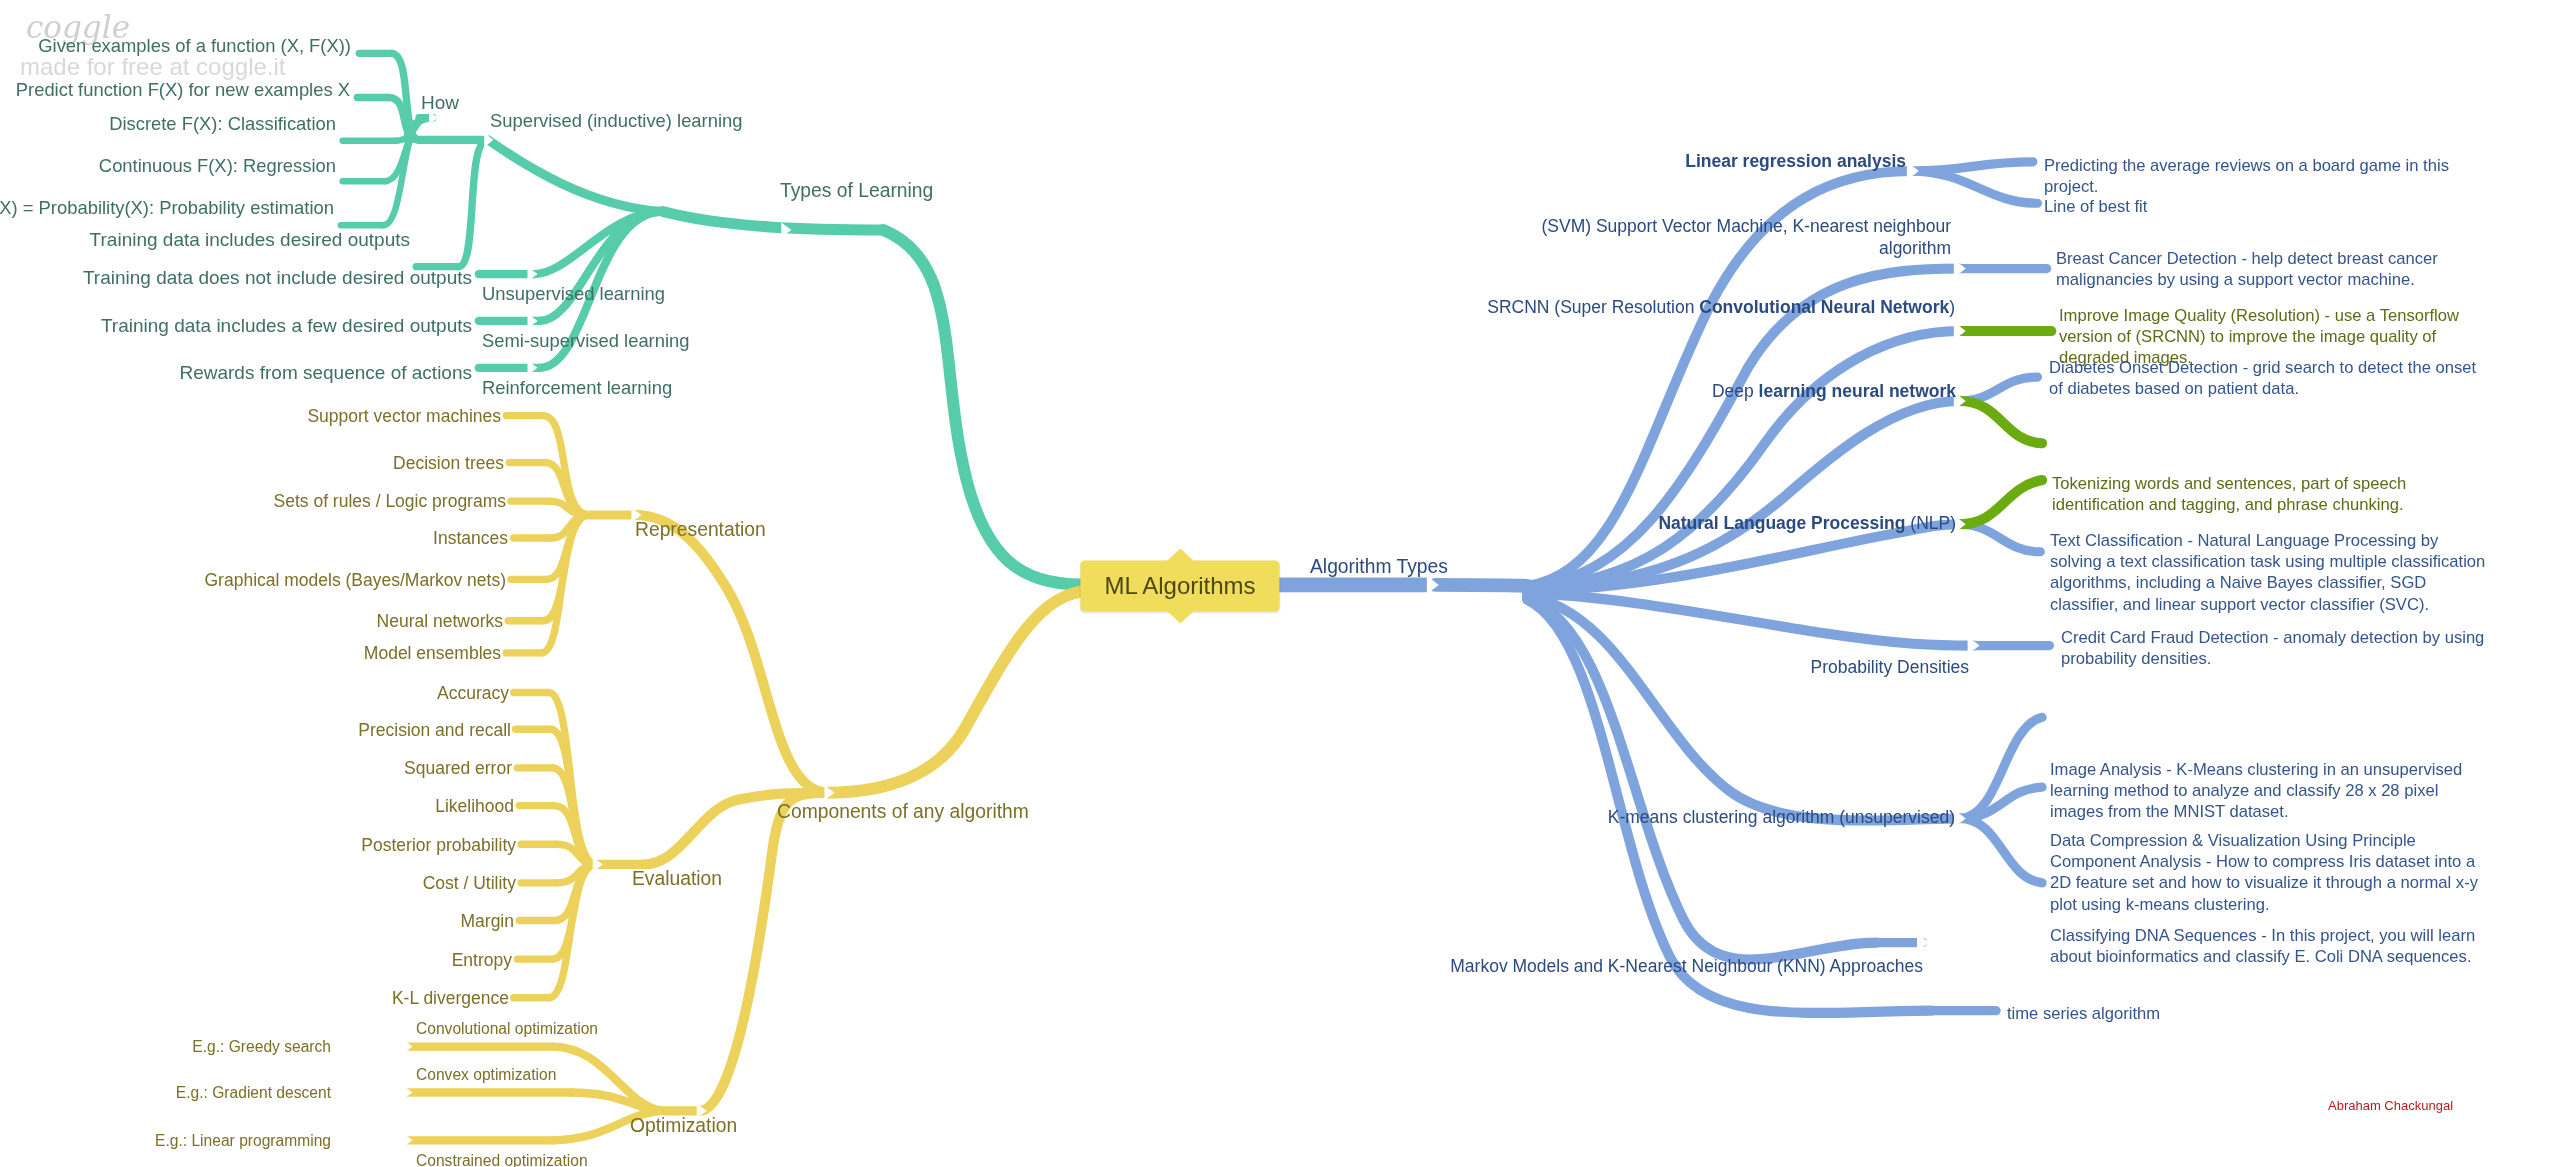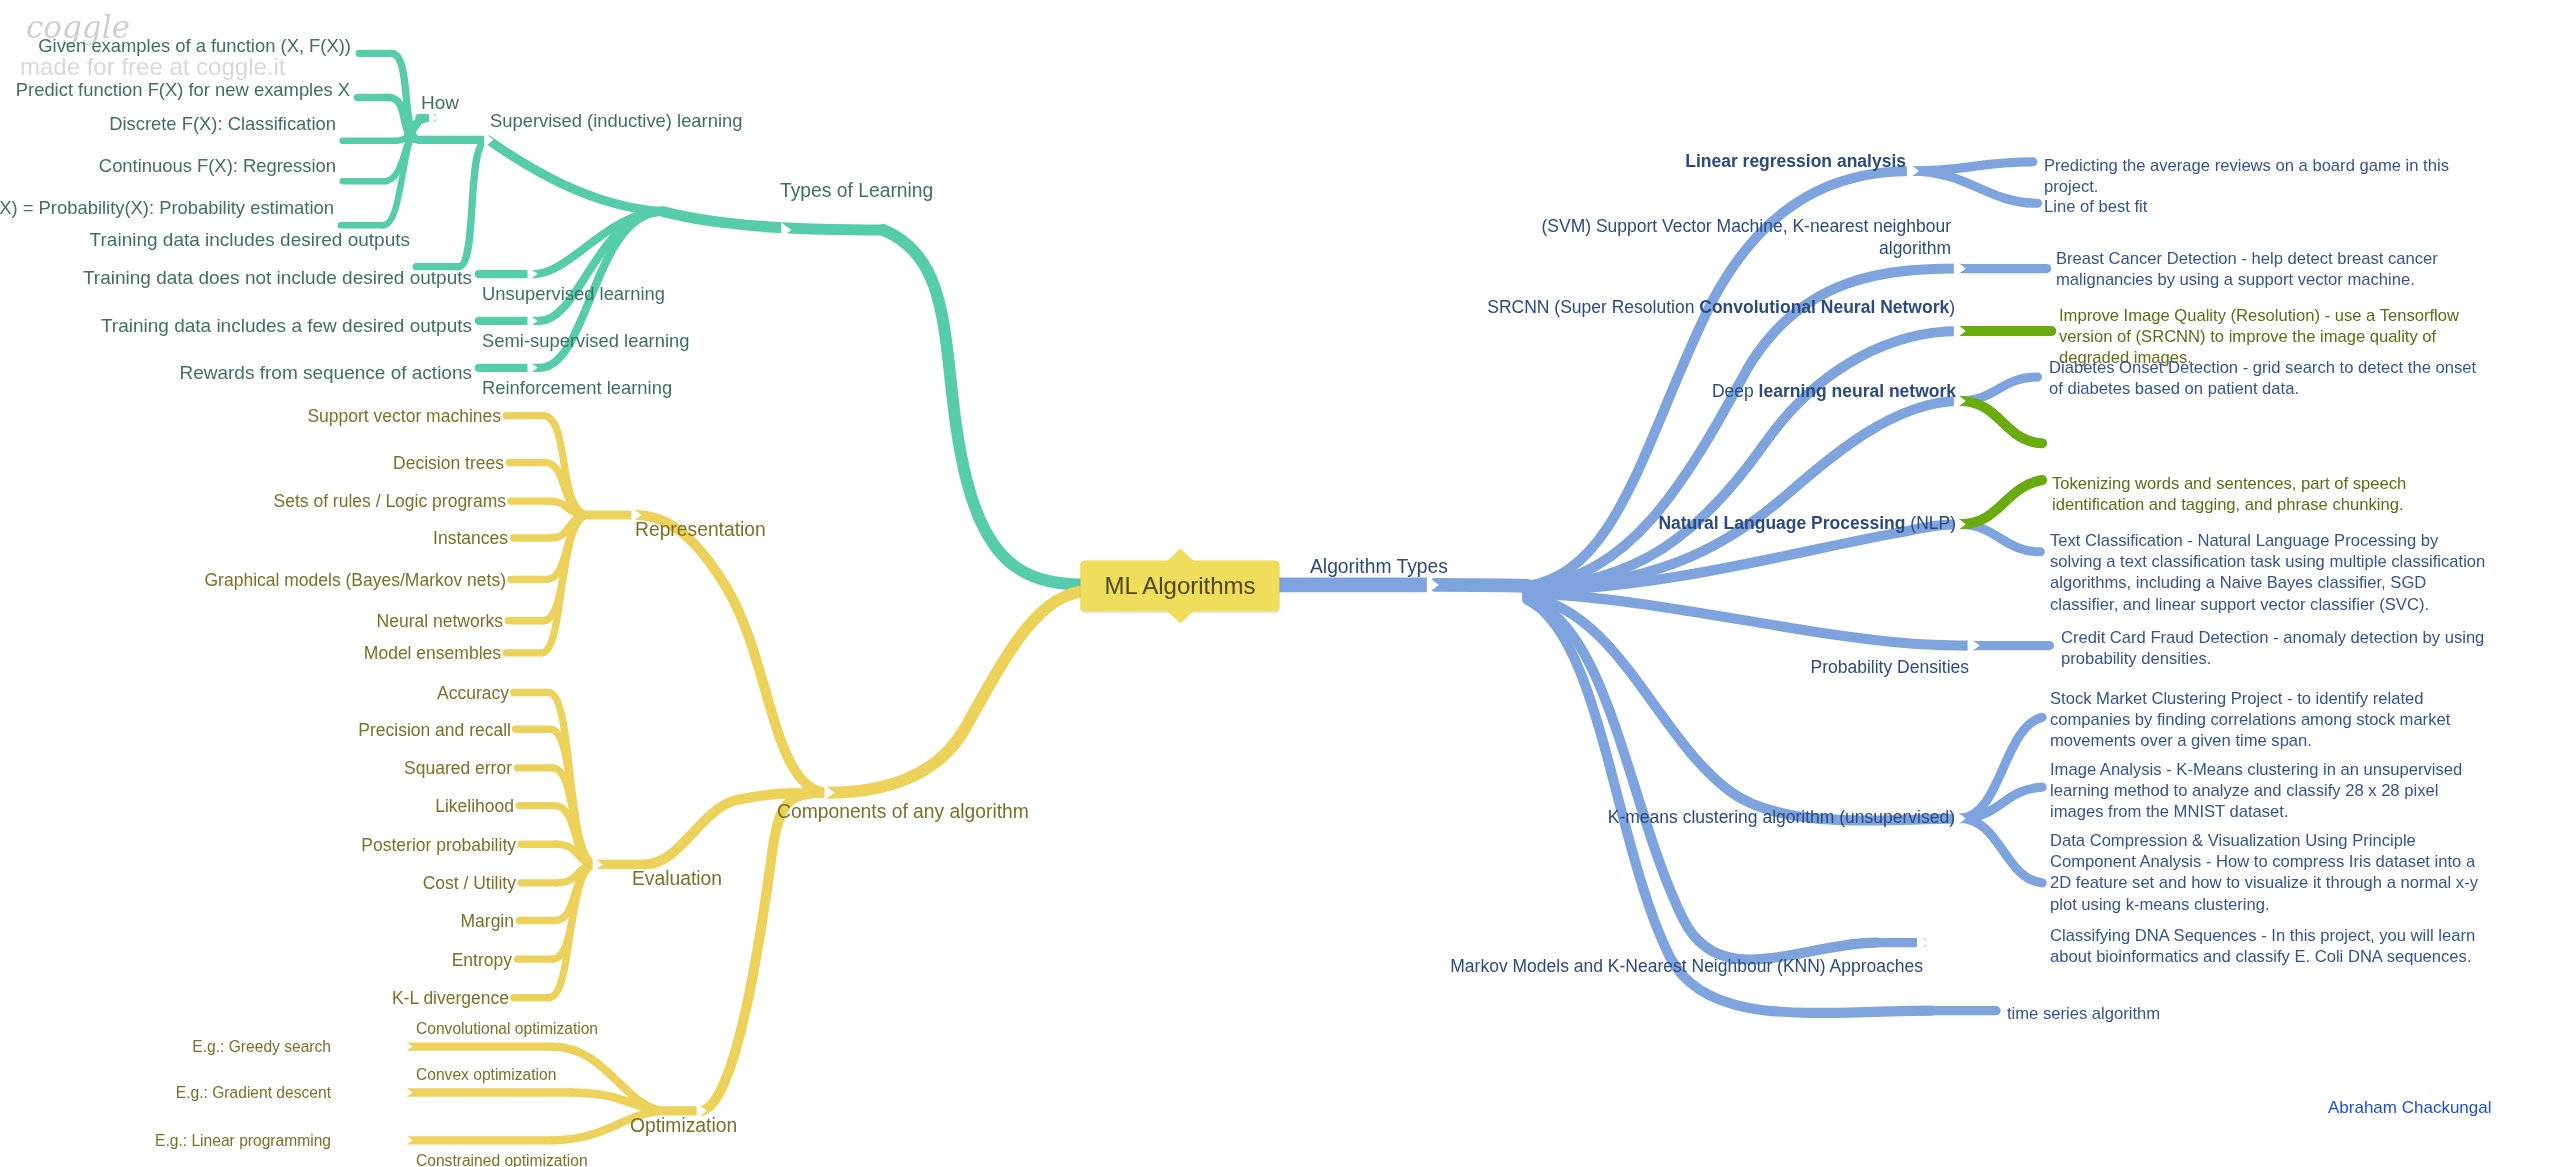--- a/index.html
+++ b/index.html
@@ -79,22 +79,22 @@
     font-style: italic;
     font-size: 31px;
   }
   #wm-sub {
     position: absolute;
     color: #d8d8d8;
     font-size: 24px;
   }
   #credit {
     position: absolute;
-    color: #1d4ed8;
-    font-size: 17px;
+    color: #b91c1c;
+    font-size: 13px;
   }
   .w480 { width: 442px; }
   .w300 { width: 276px; }
 </style>
 </head>
 <body>
 
 <div id="canvas">
 
   <svg class="branches" viewBox="0 0 2800 1269">
@@ -342,21 +342,20 @@
 
   <div class="node blu-leaf w480" style="left:2056px; top:248px;">Breast Cancer Detection - help detect breast cancer malignancies by using a support vector machine.</div>
 
   <div class="node blu-leaf w480" style="left:2049px; top:357px;">Diabetes Onset Detection - grid search to detect the onset of diabetes based on patient data.</div>
 
   <div class="node grn-leaf w480" style="left:2052px; top:473px;">Tokenizing words and sentences, part of speech identification and tagging, and phrase chunking.</div>
   <div class="node blu-leaf w480" style="left:2050px; top:530px;">Text Classification - Natural Language Processing by solving a text classification task using multiple classification algorithms, including a Naive Bayes classifier, SGD classifier, and linear support vector classifier (SVC).</div>
 
   <div class="node blu-leaf w480" style="left:2061px; top:627px;">Credit Card Fraud Detection - anomaly detection by using probability densities.</div>
 
-  <div class="node blu-leaf w480" style="left:2050px; top:688px;">Stock Market Clustering Project - to identify related companies by finding correlations among stock market movements over a given time span.</div>
   <div class="node blu-leaf w480" style="left:2050px; top:759px;">Image Analysis - K-Means clustering in an unsupervised learning method to analyze and classify 28 x 28 pixel images from the MNIST dataset.</div>
   <div class="node blu-leaf w480" style="left:2050px; top:830px;">Data Compression &amp; Visualization Using Principle Component Analysis - How to compress Iris dataset into a 2D feature set and how to visualize it through a normal x-y plot using k-means clustering.</div>
 
   <div class="node blu-leaf w480" style="left:2050px; top:925px;">Classifying DNA Sequences - In this project, you will learn about bioinformatics and classify E. Coli DNA sequences.</div>
   <div class="node blu-leaf w300" style="left:2007px; top:1003px;">time series algorithm</div>
 
 </div>
 
 
 </body></html>

